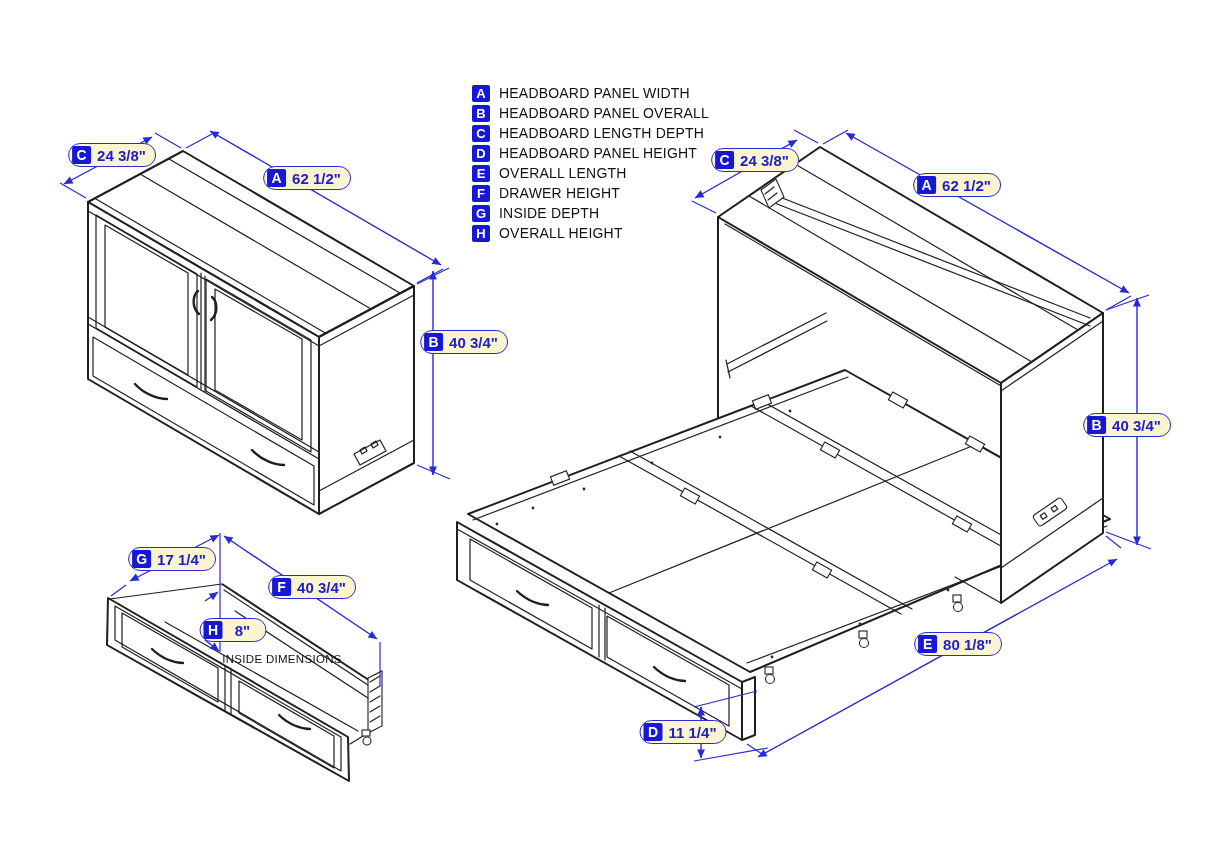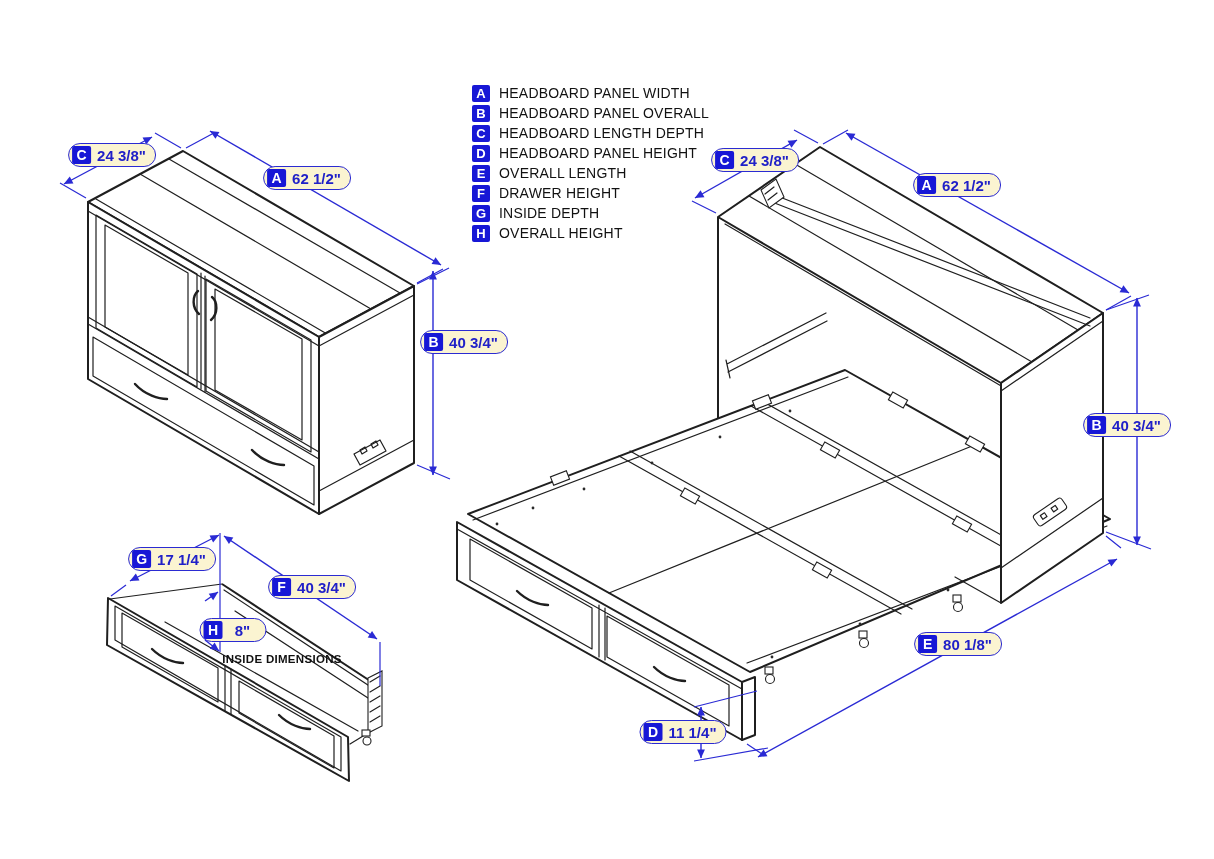--- a/index.html
+++ b/index.html
@@ -20,21 +20,21 @@
   
   .dim-label{position:absolute;transform:translate(-50%,-50%);display:inline-flex;
     align-items:center;gap:6px;padding:2px 9px 2px 3px;background:#fbf4d1;
     border:1.6px solid #2b2bd2;border-radius:13px;white-space:nowrap;z-index:5;}
   .dim-letter{width:19px;height:18px;background:#1717d6;color:#fff;font-weight:bold;
     font-size:14px;display:flex;align-items:center;justify-content:center;
     border-radius:2px;flex:0 0 auto;}
   .dim-value{color:#2020c8;font-weight:bold;font-size:15px;text-align:center;min-width:28px;}
 
   .inside-note{position:absolute;transform:translate(-50%,-50%);font-size:11.5px;
-    font-weight:bold;color:#111;letter-spacing:.3px;white-space:nowrap;z-index:4;}
+    font-weight:normal;color:#111;letter-spacing:.3px;white-space:nowrap;z-index:4;}
 
   .bk{fill:none;stroke:#1f1f1f;stroke-width:1.2;stroke-linejoin:round;stroke-linecap:round;}
   .bk2{fill:none;stroke:#1f1f1f;stroke-width:2;stroke-linejoin:round;}
   .wh{fill:#ffffff;}
   .hw{fill:#ffffff;stroke:#1f1f1f;stroke-width:1.1;}
   .hd{stroke:#1f1f1f;stroke-width:2.4;fill:none;stroke-linecap:round;}
   .bl{fill:none;stroke:#2a2ad4;stroke-width:1.4;}
   .blx{fill:none;stroke:#2a2ad4;stroke-width:1.2;}
   .dot{fill:#2a2a2a;}
 </style>

